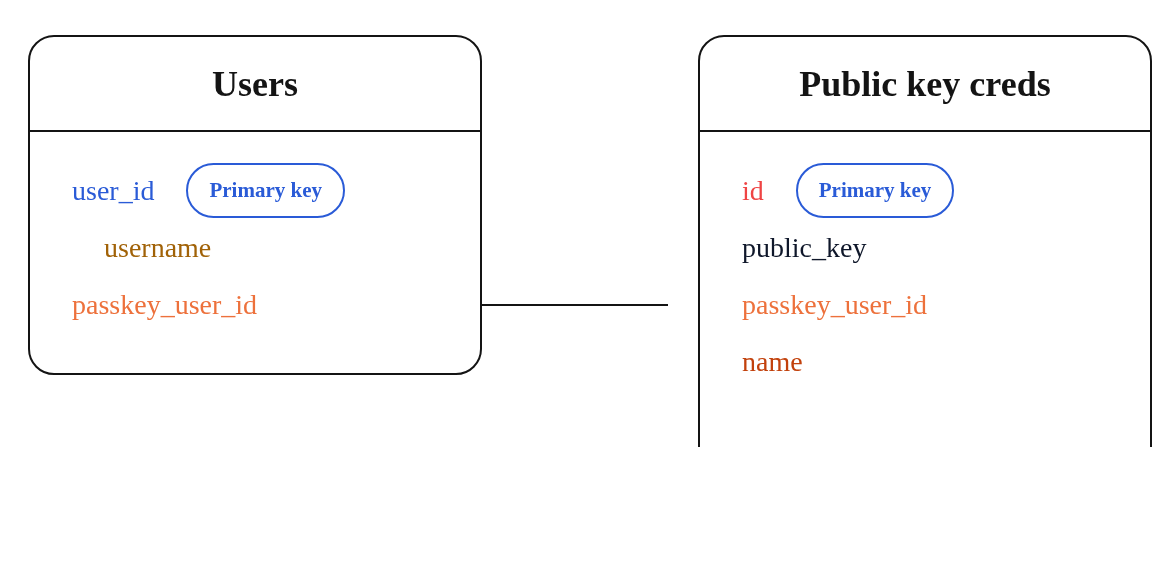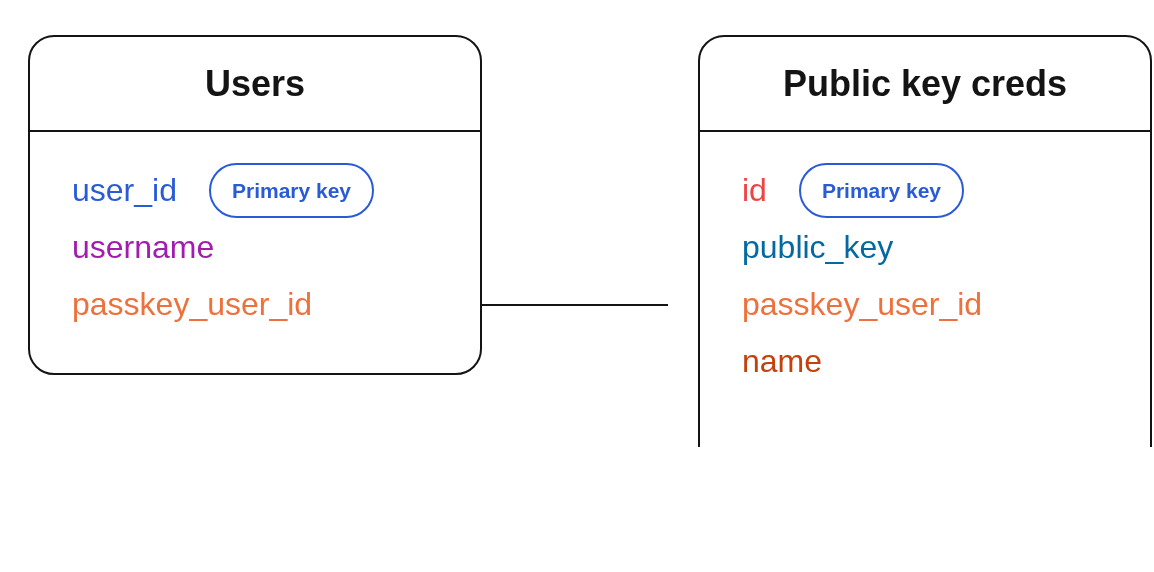--- a/index.html
+++ b/index.html
@@ -5,21 +5,21 @@
   html, body {
     margin: 0;
     padding: 0;
     background: #ffffff;
   }
   .canvas {
     position: relative;
     width: 1154px;
     height: 447px;
     background: #ffffff;
-    font-family: Liberation Sans, sans-serif;
+    font-family: Liberation Serif, serif;
     overflow: hidden;
   }
   .table-box {
     position: absolute;
     background: #ffffff;
     border: 2px solid #141414;
     border-radius: 26px;
     box-sizing: border-box;
   }
   .table-box.users {
@@ -54,21 +54,21 @@
     padding: 30px 16px 0 42px;
   }
   .field-row {
     height: 57px;
     display: flex;
     align-items: center;
     gap: 32px;
     white-space: nowrap;
   }
   .field-name {
-    font-size: 32px;
+    font-size: 28px;
     color: #151515;
   }
   .badge {
     display: inline-flex;
     align-items: center;
     border: 2px solid #2a5bd7;
     border-radius: 999px;
     padding: 15px 21px;
     font-size: 21px;
     font-weight: bold;
@@ -95,39 +95,39 @@
   <div class="table-box users">
     <div class="table-header">
       <span class="table-title">Users</span>
     </div>
     <div class="table-fields">
         <div class="field-row">
           <span class="field-name" style="color: rgb(42, 91, 215);">user_id</span>
           <span class="badge" style="color: rgb(42, 91, 215); border-color: rgb(42, 91, 215);">Primary key</span>
         </div>
         <div class="field-row">
-          <span class="field-name" style="color: #a21caf;">username</span>
+          <span class="field-name" style="color: #a16207; margin-left: 32px;">username</span>
         </div>
         <div class="field-row">
           <span class="field-name" style="color: rgb(237, 113, 60);">passkey_user_id</span>
         </div>
       </div>
   </div>
 
   <div class="table-box creds">
     <div class="table-header">
       <span class="table-title">Public key creds</span>
     </div>
     <div class="table-fields">
         <div class="field-row">
           <span class="field-name" style="color: #ef4444;">id</span>
           <span class="badge" style="color: rgb(42, 91, 215); border-color: rgb(42, 91, 215);">Primary key</span>
         </div>
         <div class="field-row">
-          <span class="field-name" style="color: #0369a1;">public_key</span>
+          <span class="field-name" style="color: #0f172a;">public_key</span>
         </div>
         <div class="field-row">
           <span class="field-name" style="color: rgb(237, 113, 60);">passkey_user_id</span>
         </div>
         <div class="field-row">
           <span class="field-name" style="color: #c2410c;">name</span>
         </div>
       </div>
   </div>
 

